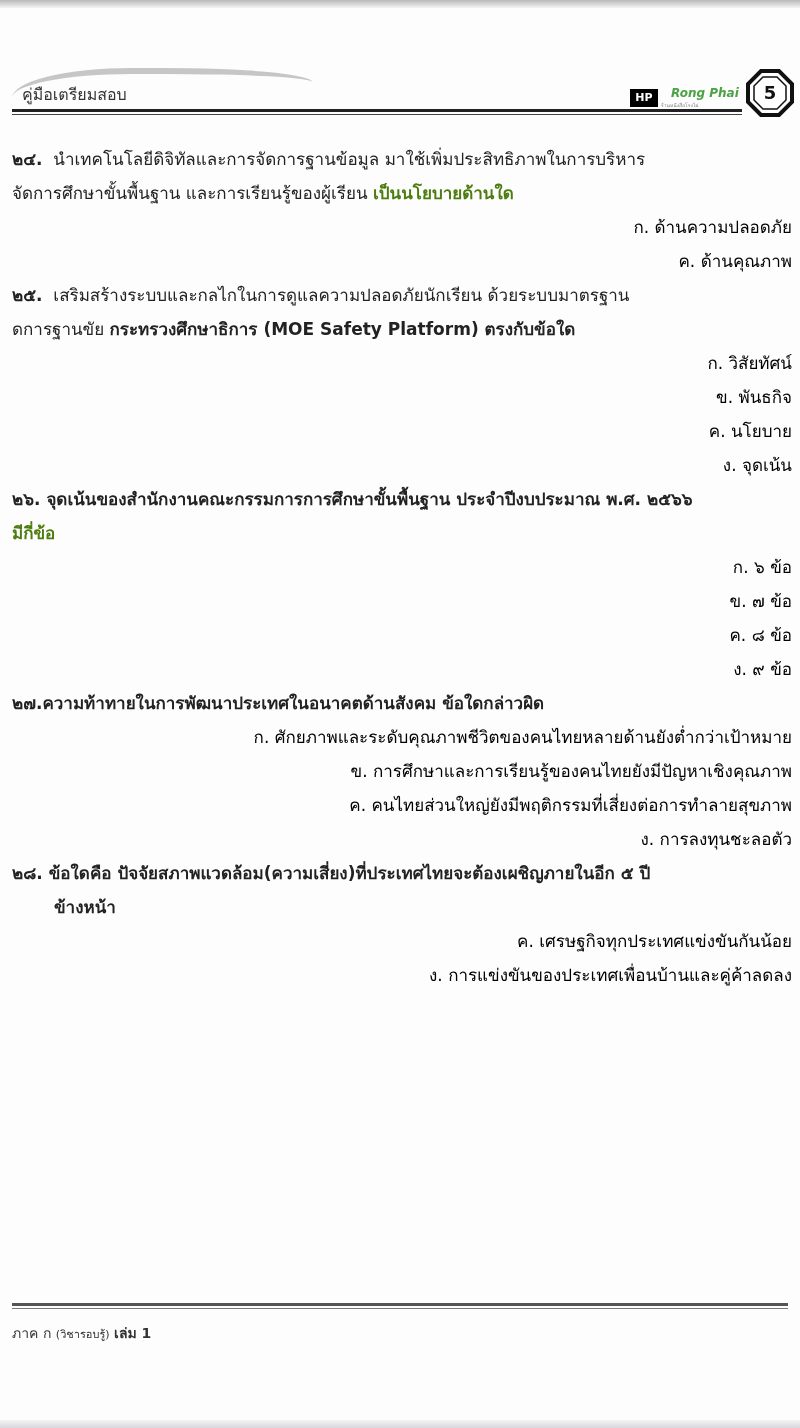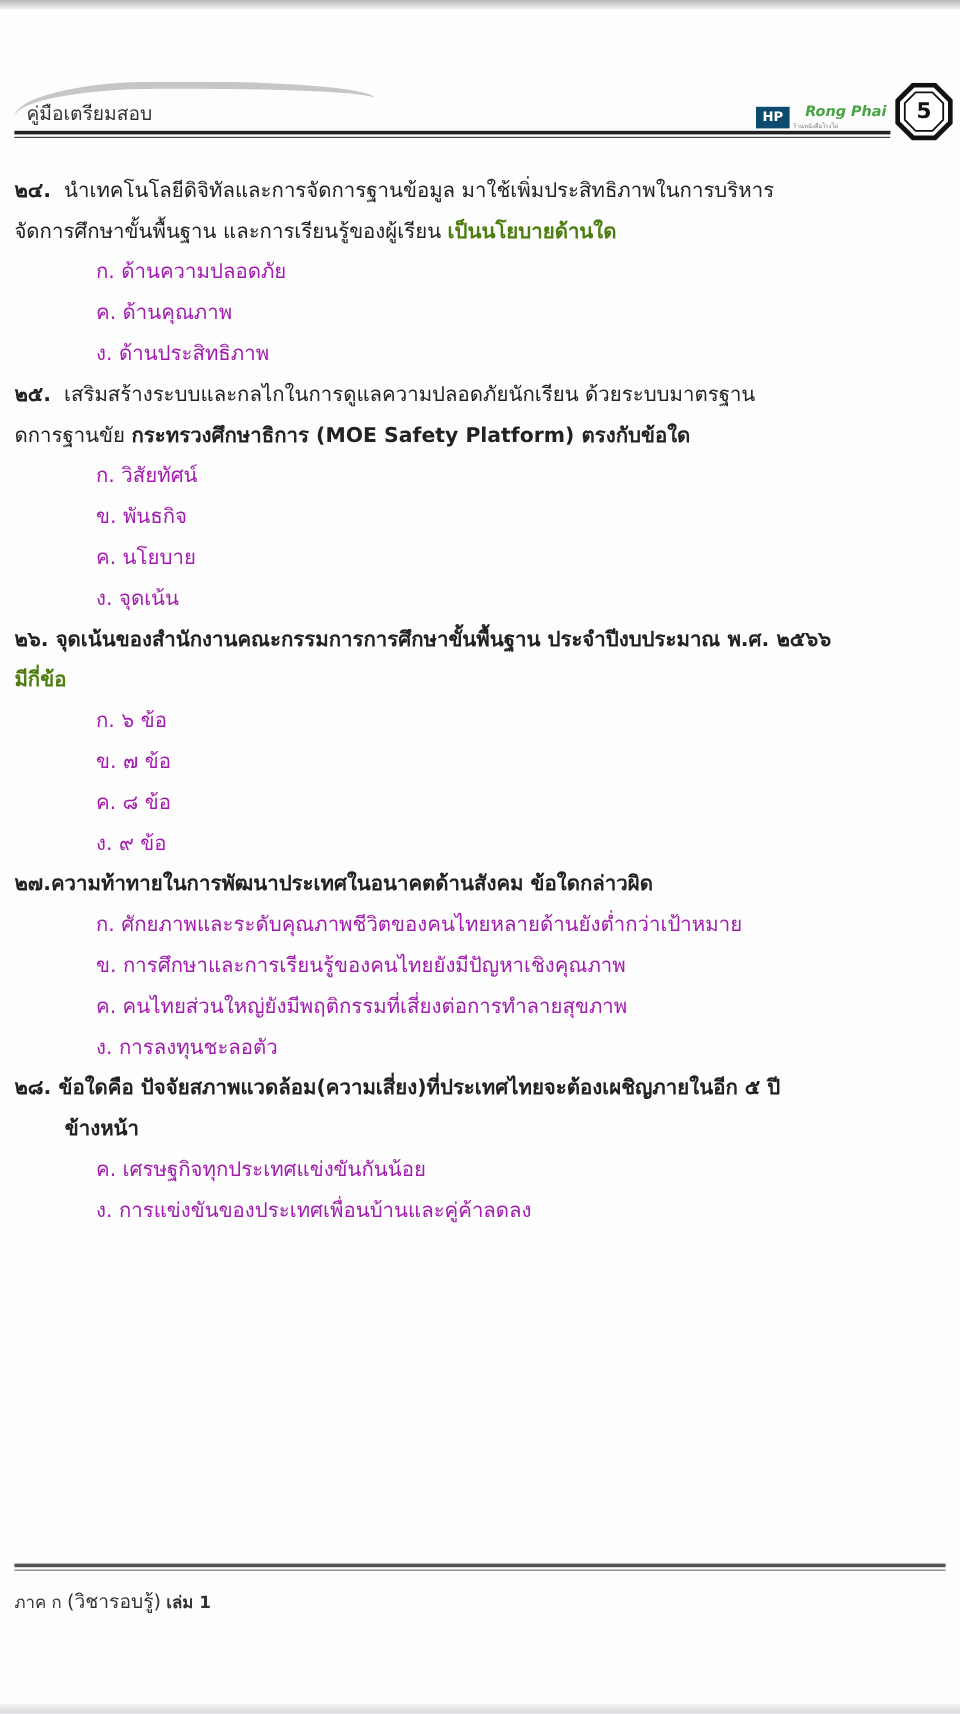--- a/index.html
+++ b/index.html
@@ -13,38 +13,38 @@
     background: linear-gradient(#f3f3f3, #d8d8de); }
 
   .header { position: absolute; left: 0; top: 62px; width: 800px; height: 60px; }
   .header-arc { position: absolute; left: 12px; top: 6px; width: 300px; height: 40px;
     border-top: 6px solid #c6c6c6; border-radius: 120px 150px 0 0 / 30px 14px 0 0; }
   .header-title { position: absolute; left: 22px; top: 20px; font-size: 16px; color: #333; }
   .header-rule1 { position: absolute; left: 12px; top: 47px; width: 730px; height: 3px; background: #222; }
   .header-rule2 { position: absolute; left: 12px; top: 52px; width: 730px; height: 1px; background: #444; }
 
   .logo { position: absolute; left: 630px; top: 24px; width: 112px; height: 22px; }
-  .logo-box { position: absolute; left: 0; top: 3px; width: 28px; height: 18px; background: #0c4a6e;
+  .logo-box { position: absolute; left: 0; top: 3px; width: 28px; height: 18px; background: #000000;
     color: #fff; font-size: 11px; font-weight: bold; text-align: center; line-height: 18px; }
   .logo-text { position: absolute; left: 41px; top: 0px; font-size: 12px; font-style: italic; font-weight: bold;
     color: #4aa345; font-family: "DejaVu Sans", sans-serif; }
   .logo-sub { position: absolute; left: 31px; top: 15px; font-size: 5px; color: #777; white-space: nowrap; }
 
   .page-num { position: absolute; left: 746px; top: 7px; width: 48px; height: 48px; }
   .page-num svg { position: absolute; left: 0; top: 0; }
   .page-num-text { position: absolute; left: 0; top: 0; width: 48px; line-height: 48px; text-align: center;
     font-size: 18px; font-weight: bold; color: #111; }
 
   .content { position: absolute; left: 12px; top: 142px; width: 780px; font-size: 17px; }
   .q { margin: 0; }
   .line { height: 34px; line-height: 34px; white-space: nowrap; }
   .qnum { font-weight: bold; text-align: right; }
   .bold { font-weight: bold; }
   .red { color: #4d7c0f; font-weight: bold; }
-  .opt { padding-left: 68px; height: 34px; line-height: 34px; white-space: nowrap; color: #a21caf; }
+  .opt { padding-left: 68px; height: 34px; line-height: 34px; white-space: nowrap; color: #000000; text-align: right; }
   .indent-cont { padding-left: 42px; }
 
   .footer-rule1 { position: absolute; left: 12px; top: 1303px; width: 776px; height: 3px; background: #555; }
   .footer-rule2 { position: absolute; left: 12px; top: 1308px; width: 776px; height: 1px; background: #777; }
   .footer-text { position: absolute; left: 12px; top: 1322px; font-size: 14px; color: #333; }
 </style>
 </head>
 <body>
 
 <div class="top-edge"></div>
@@ -75,21 +75,20 @@
   <div class="q">
     <div class="line">
       <span class="qnum">๒๔.</span>&nbsp;
       <span>นำเทคโนโลยีดิจิทัลและการจัดการฐานข้อมูล มาใช้เพิ่มประสิทธิภาพในการบริหาร</span>
     </div>
     <div class="line">
       <span>จัดการศึกษาขั้นพื้นฐาน และการเรียนรู้ของผู้เรียน </span><span class="red">เป็นนโยบายด้านใด</span>
     </div>
     <div class="opt">ก. ด้านความปลอดภัย</div>
     <div class="opt">ค. ด้านคุณภาพ</div>
-    <div class="opt">ง. ด้านประสิทธิภาพ</div>
   </div>
 
   <div class="q">
     <div class="line">
       <span class="qnum">๒๕.</span>&nbsp;
       <span>เสริมสร้างระบบและกลไกในการดูแลความปลอดภัยนักเรียน ด้วยระบบมาตรฐาน</span>
     </div>
     <div class="line">
       <span>ดการฐานขัย </span><span class="bold">กระทรวงศึกษาธิการ (MOE Safety Platform) ตรงกับข้อใด</span>
     </div>
@@ -135,17 +134,17 @@
     </div>
     <div class="opt">ค. เศรษฐกิจทุกประเทศแข่งขันกันน้อย</div>
     <div class="opt">ง.  การแข่งขันของประเทศเพื่อนบ้านและคู่ค้าลดลง</div>
   </div>
 </div>
 
 <div class="footer-rule1"></div>
 <div class="footer-rule2"></div>
 <div class="footer-text">
   <span>ภาค ก</span>
-  <span style="font-size:16px">(วิชารอบรู้)</span>
+  <span style="font-size:11px">(วิชารอบรู้)</span>
   <span class="bold">เล่ม 1</span>
 </div>
 
 <div class="bottom-edge"></div>
 
 </body></html>

